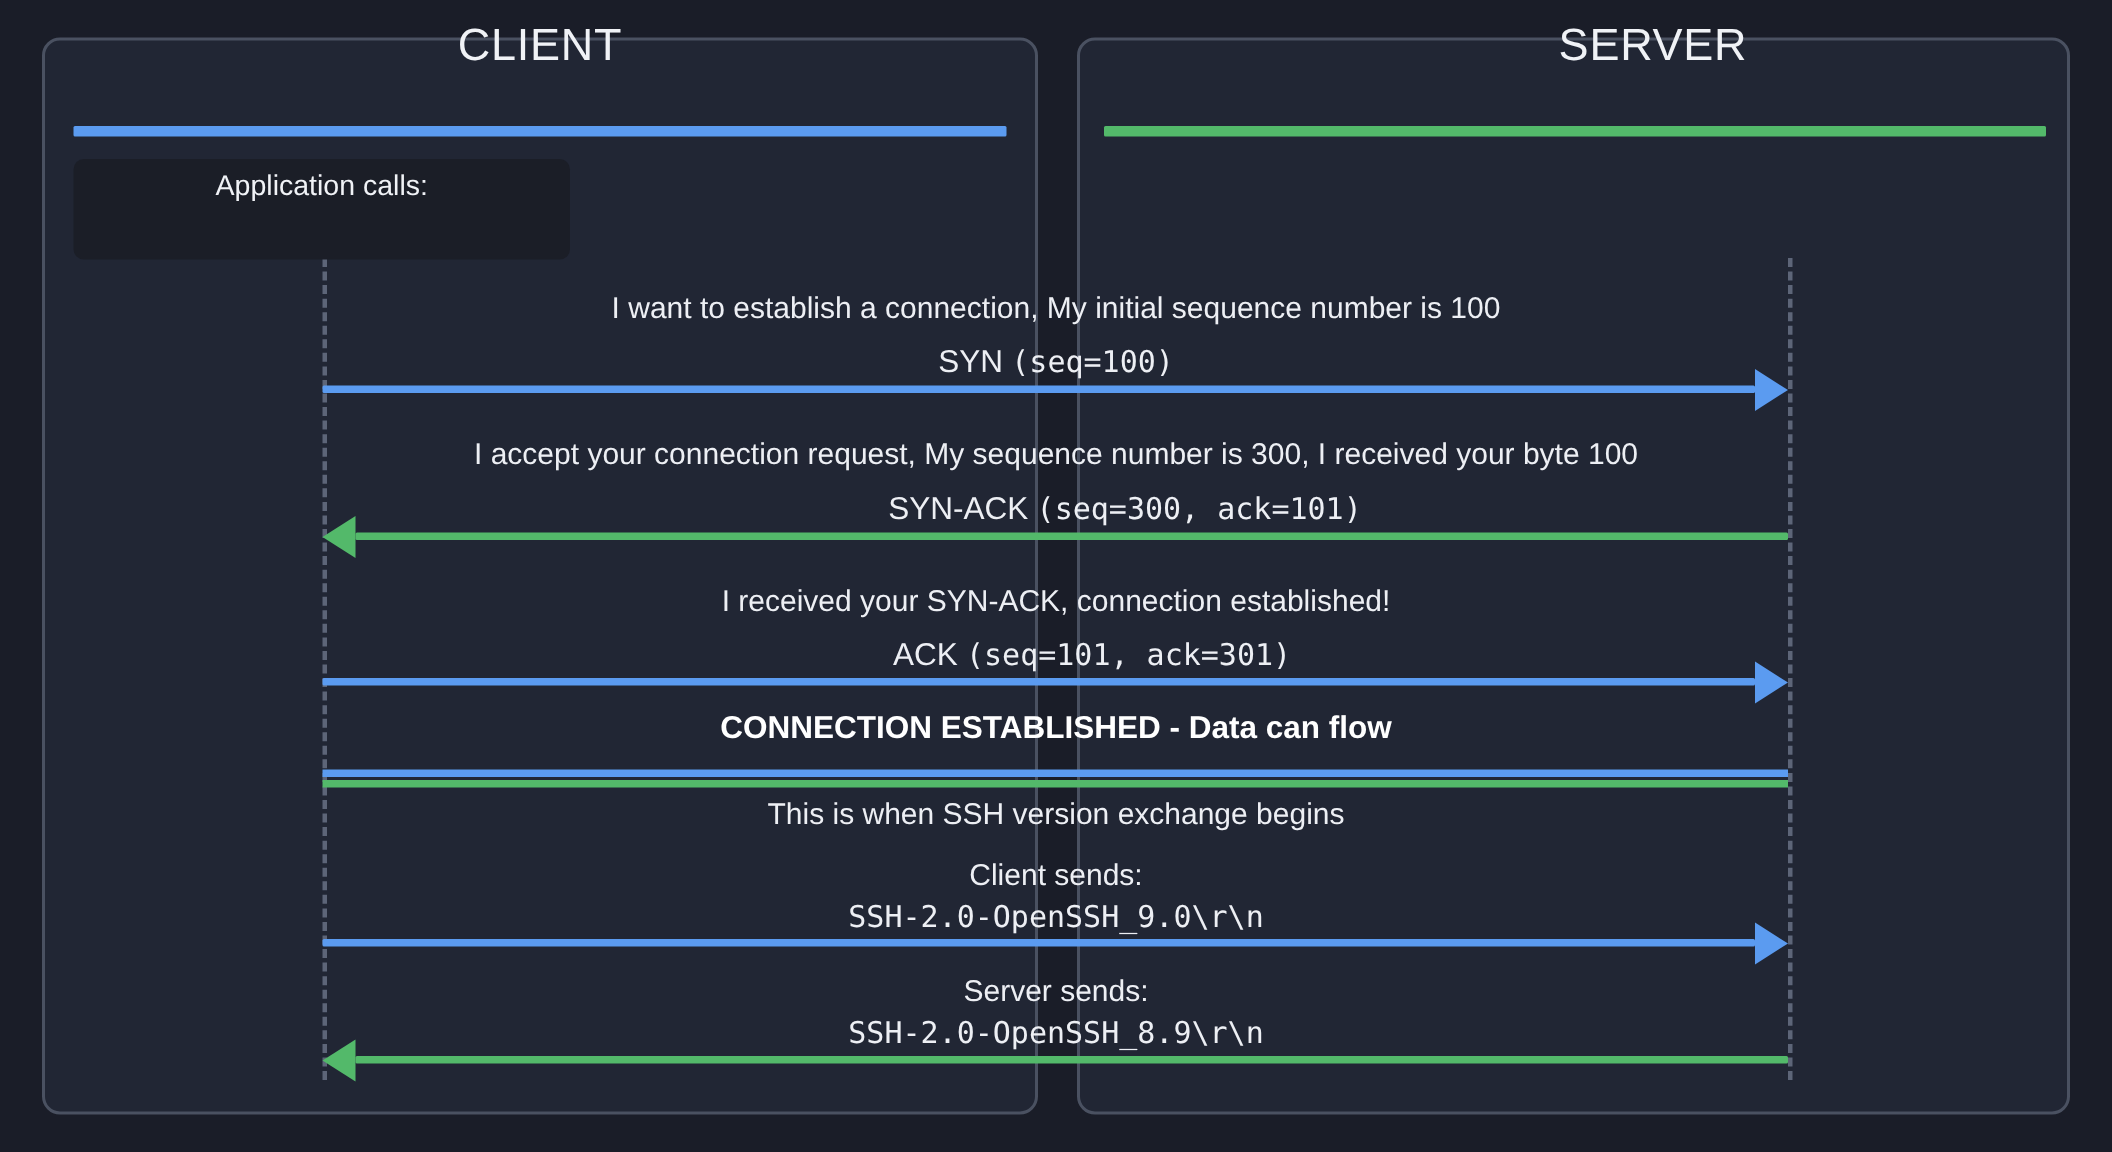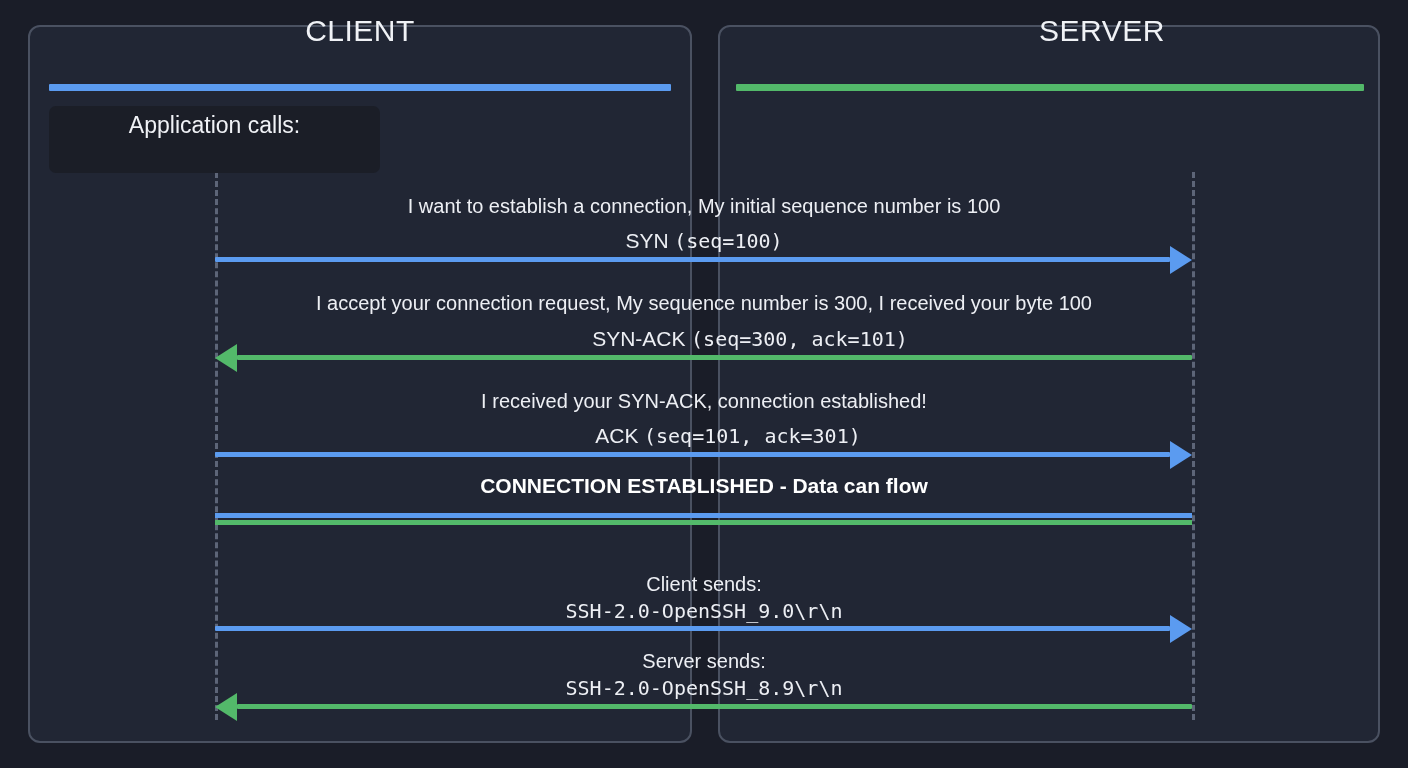--- a/index.html
+++ b/index.html
@@ -66,21 +66,21 @@
     width: 331px;
     height: 67px;
     box-sizing: border-box;
     background: #1b1e27;
     border-radius: 7px;
     text-align: center;
     padding-top: 6px;
   }
   #app-callout .line1 {
     color: #f0f2f6;
-    font-size: 23px;
+    font-size: 19px;
     line-height: 26px;
   }
   #app-callout .line2 {
     color: #f0f2f6;
     font-size: 20px;
     line-height: 29px;
     font-family: "DejaVu Sans Mono", "Liberation Mono", monospace;
   }
 
   
@@ -213,20 +213,21 @@
     <div class="label" style="top:424px;padding-left:24px;">
       <span class="plain">ACK</span><span>&nbsp;</span><span class="mono">(seq=101, ack=301)</span>
     </div>
     <div class="arrow-line blue" style="left:215px; top:452px; width:955px;"></div>
     <div class="arrow-head head-right" style="left:1170px; top:441px;"></div>
   </div>
 
   <div id="established-label">CONNECTION ESTABLISHED - Data can flow</div>
   <div id="established-line-blue"></div>
   <div id="established-line-green"></div>
+  <div id="ssh-note">This is when SSH version exchange begins</div>
 
   <div class="msg">
     <div class="desc" style="top:573px;">Client sends:</div>
     <div class="label" style="top:599px;">
       <span class="mono">SSH-2.0-OpenSSH_9.0\r\n</span>
     </div>
     <div class="arrow-line blue" style="left:215px; top:626px; width:955px;"></div>
     <div class="arrow-head head-right" style="left:1170px; top:615px;"></div>
   </div>
 

